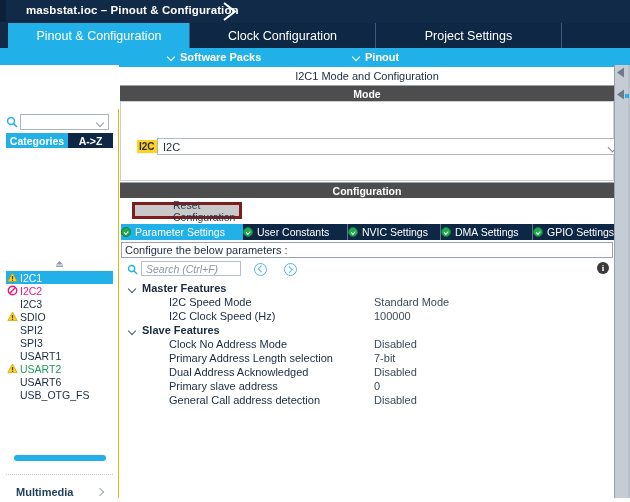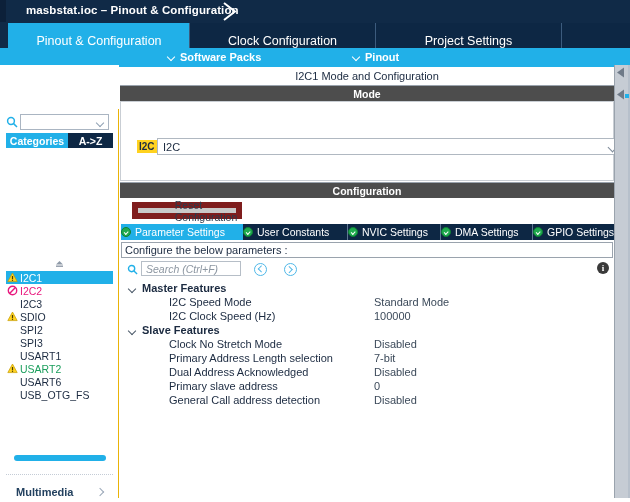--- a/index.html
+++ b/index.html
@@ -28,21 +28,21 @@
     position:absolute;left:222px;top:1px;width:22px;height:21px;
   }
 
   
   .tabstrip{
     position:absolute;left:0;top:22px;width:630px;height:26px;
     background:#102a47;
   }
   .tab{
     position:absolute;top:1px;height:25px;
-    display:flex;align-items:flex-end;justify-content:center;
+    display:flex;align-items:center;justify-content:center;
     font-size:12.5px;color:#ffffff;white-space:nowrap;
     background:#0d2744;
     border-left:1px solid #3c5b7d;border-right:1px solid #3c5b7d;
   }
   .tab.active{background:#21b0e8;color:#ffffff;border-color:#21b0e8;}
   .tab.t1{left:8px;width:180px;}
   .tab.t2{left:189px;width:185px;}
   .tab.t3{left:375px;width:185px;}
   .tab.t4{left:561px;width:69px;border-right:none;}
 
@@ -187,21 +187,21 @@
     border-right:1.3px solid #7d8a99;border-bottom:1.3px solid #7d8a99;
     transform:rotate(45deg);
   }
 
   .confbox{
     position:absolute;left:1px;top:133px;width:494px;height:303px;
     background:#ffffff;
   }
   .resetbtn{
     position:absolute;left:12px;top:4px;width:110px;height:17px;
-    background:#c9c9c9;border:6px solid #7f1d1d;box-sizing:border-box;
+    background:#c9c9c9;border:3px solid #7f1d1d;box-sizing:border-box;
     display:flex;align-items:center;justify-content:center;
     font-size:10.5px;color:#2b3a4c;padding-left:38px;
   }
 
   .conftabs{position:absolute;left:1px;top:26px;width:492px;height:16px;background:#21b0e8;}
   .ctab{
     position:absolute;top:0;height:16px;
     display:flex;align-items:center;gap:4px;
     padding-left:0;padding-right:6px;box-sizing:border-box;
     font-size:10.5px;color:#ffffff;white-space:nowrap;
@@ -516,21 +516,21 @@
         <div class="paramrow">
           <span class="pn">I2C Clock Speed (Hz)</span>
           <span class="pv">100000</span>
         </div>
 
         <div class="grouprow">
           <span class="gchev"></span>
           <span class="gname">Slave Features</span>
         </div>
         <div class="paramrow">
-          <span class="pn">Clock No Stretch Mode</span>
+          <span class="pn">Clock No Address Mode</span>
           <span class="pv">Disabled</span>
         </div>
         <div class="paramrow">
           <span class="pn">Primary Address Length selection</span>
           <span class="pv">7-bit</span>
         </div>
         <div class="paramrow">
           <span class="pn">Dual Address Acknowledged</span>
           <span class="pv">Disabled</span>
         </div>

